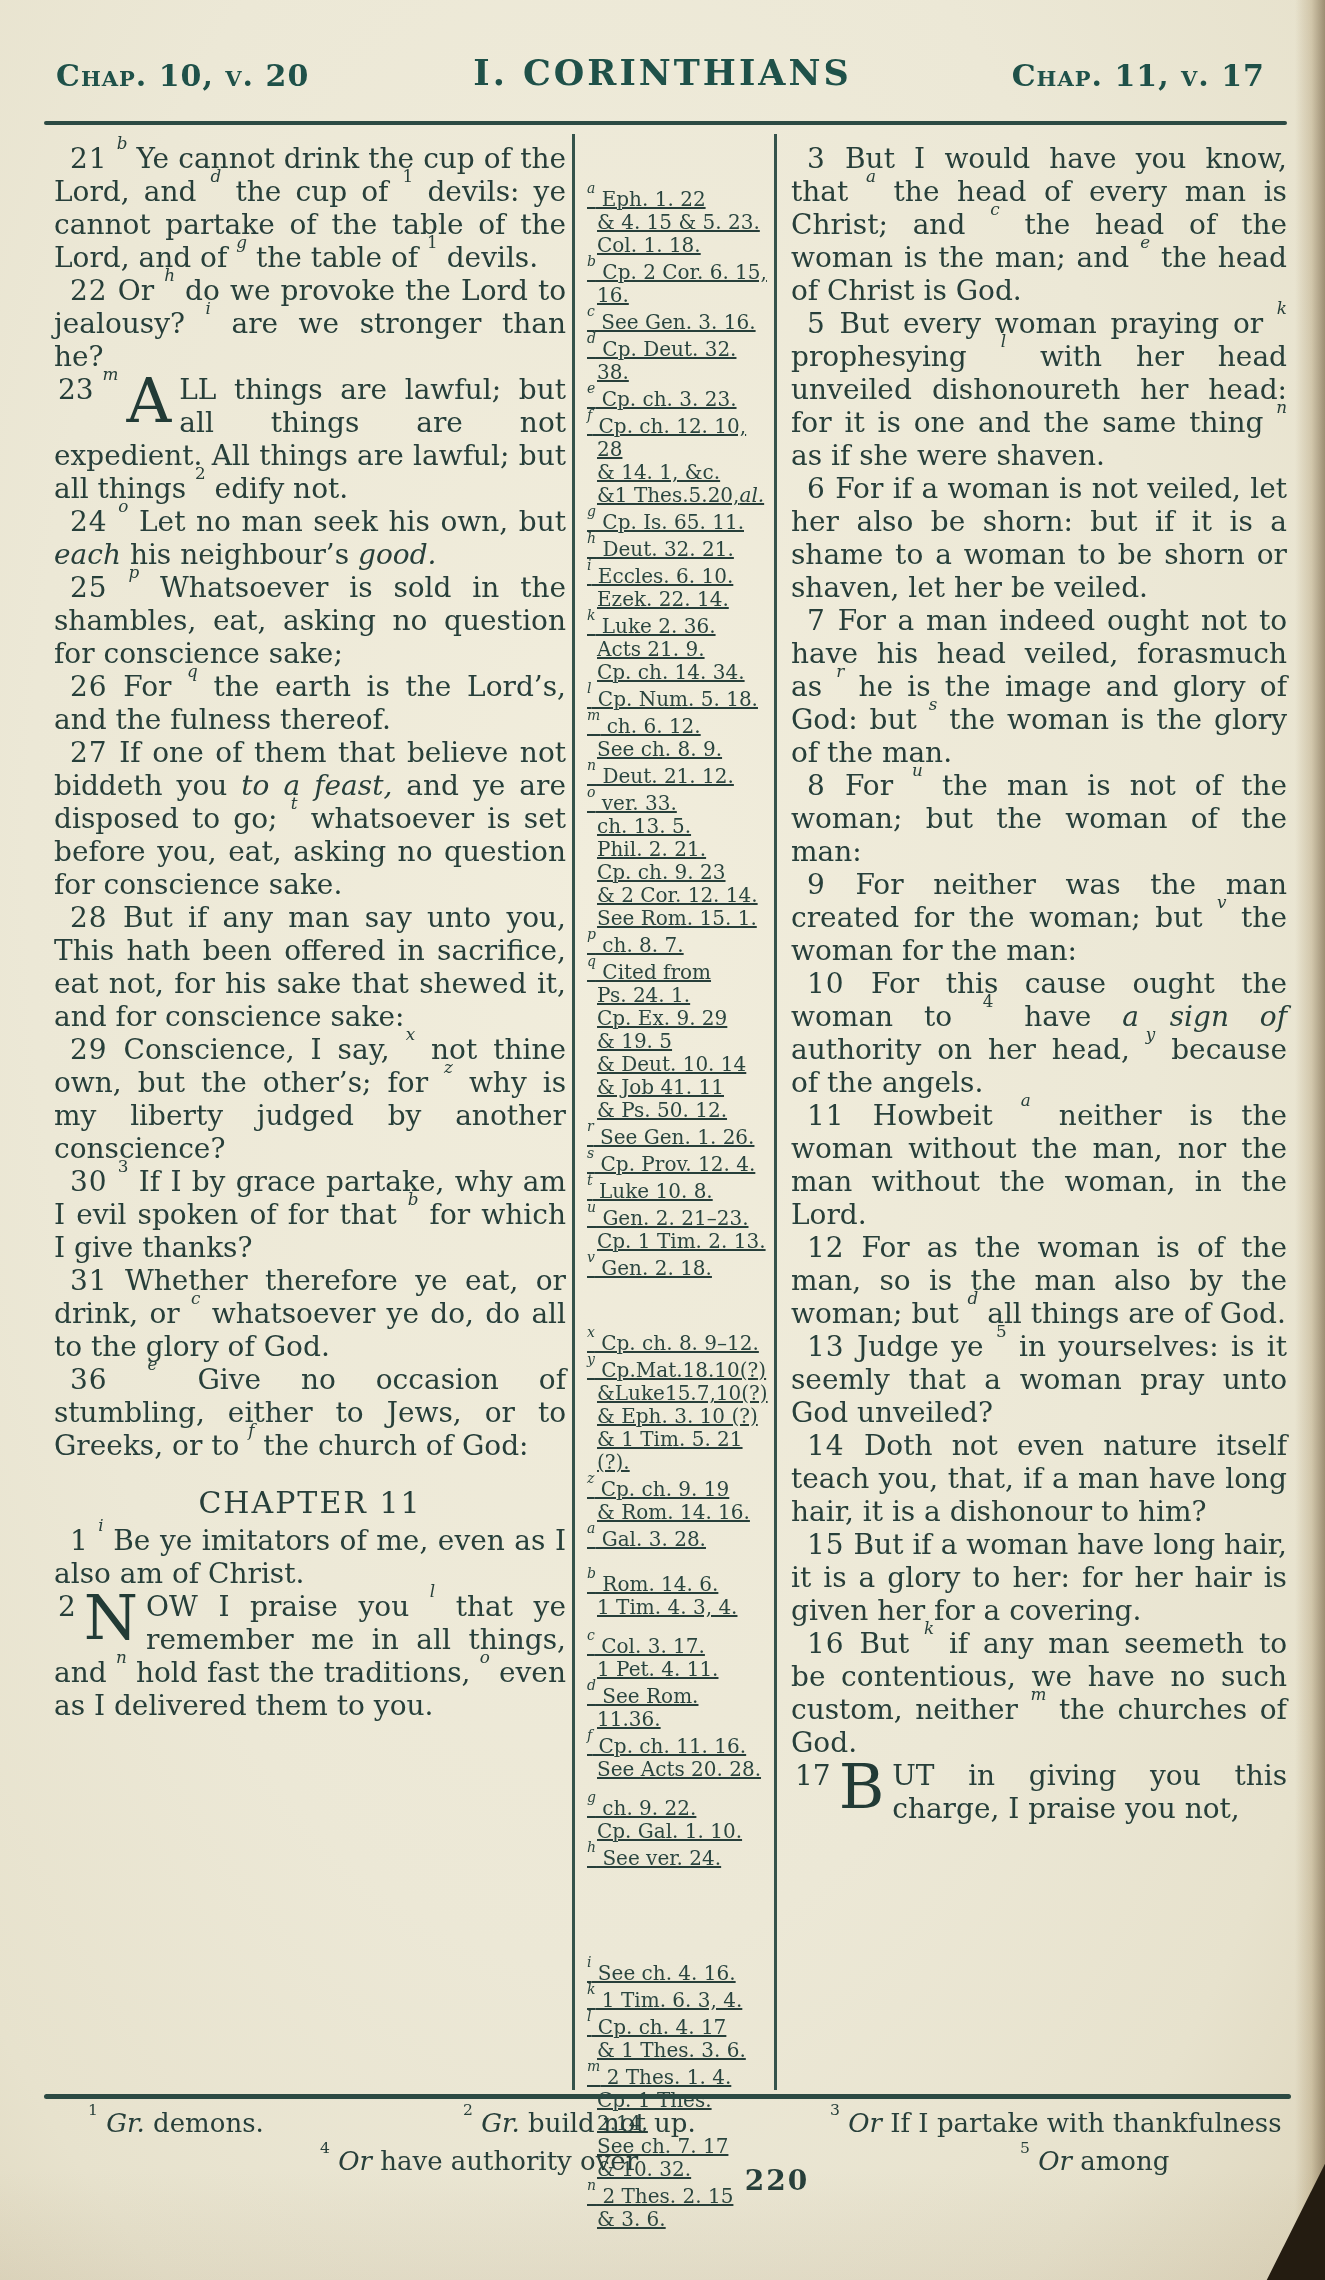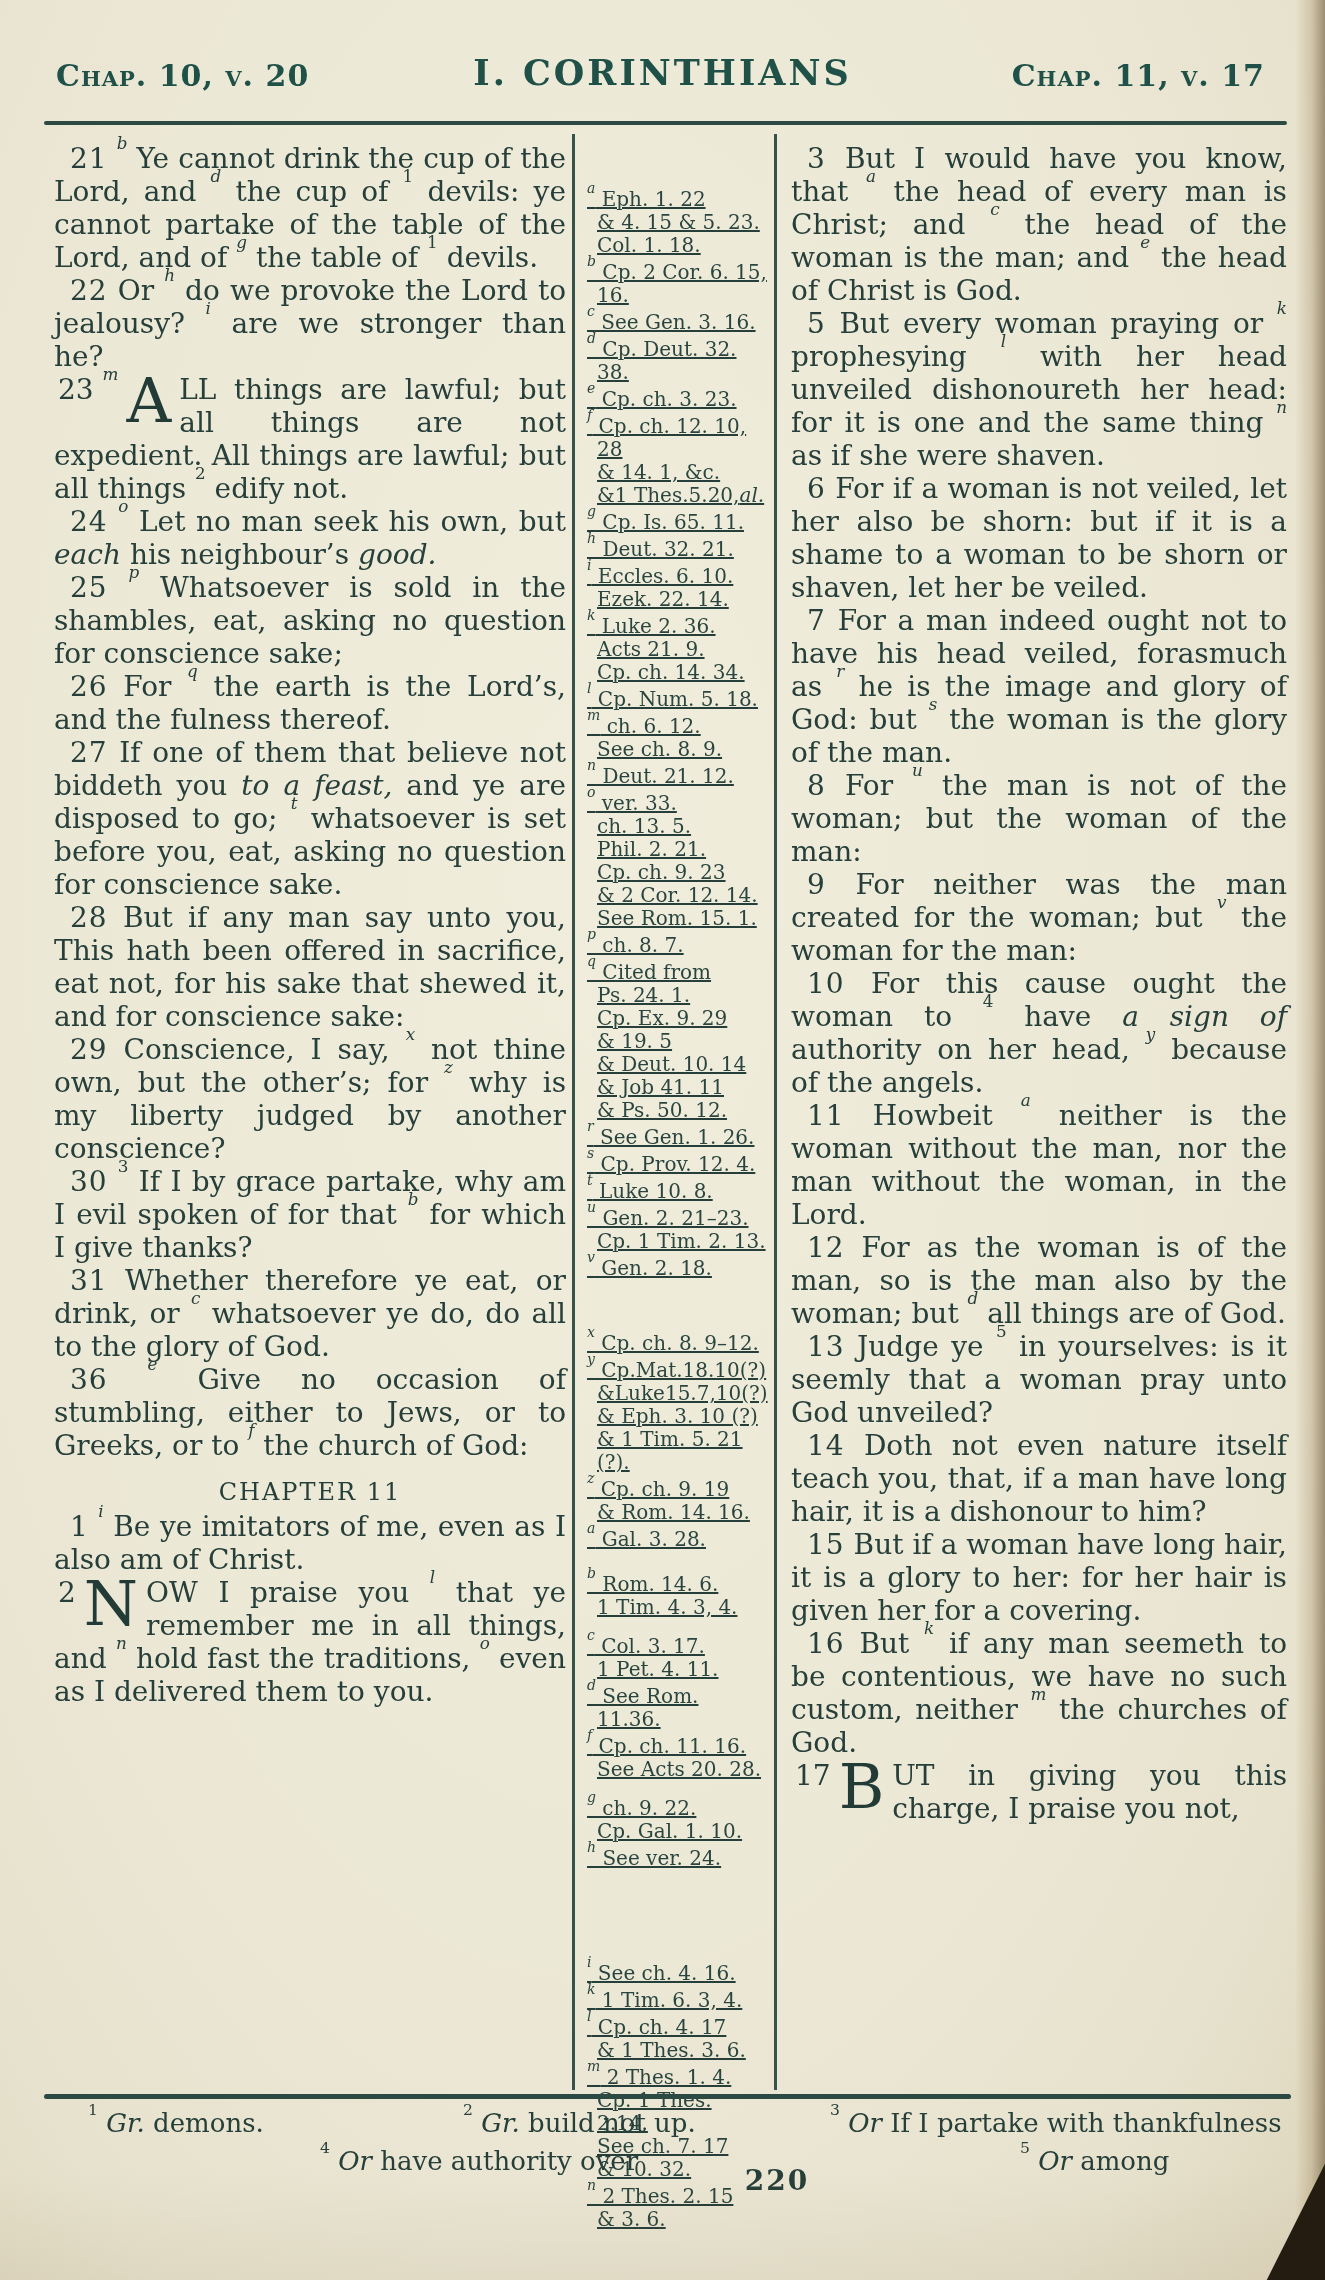--- a/index.html
+++ b/index.html
@@ -19,21 +19,21 @@
   .col-left{width:524px;padding:8px 6px 0 6px;box-sizing:border-box;}
   .col-mid{width:205px;height:100%;box-sizing:border-box;border-left:3px solid #35534b;border-right:3px solid #35534b;padding:54px 6px 0 12px;text-decoration:underline;}
   .col-right{flex:1;padding:8px 4px 0 14px;box-sizing:border-box;}
   .verse{margin:0;text-align:justify;font-size:28px;line-height:33px;text-indent:16px;}
   .verse.cont{text-indent:0;}
   .verse.dropv{text-indent:0;}
   .vnum{letter-spacing:1px;}
   sup.r{font-style:italic;font-size:60%;line-height:0;position:relative;top:-0.5em;}
   sup.n{font-size:60%;line-height:0;position:relative;top:-0.5em;}
   em{font-style:italic;}
-  .chap-head{text-align:center;font-size:24px;letter-spacing:2px;margin:16px 0 4px 0;}
+  .chap-head{text-align:center;font-size:30px;letter-spacing:2px;margin:23px 0 4px 0;}
   .fnum{float:left;margin:0 8px 0 4px;line-height:33px;}
   .dcap{float:left;font-size:62px;line-height:50px;height:62px;margin:3px 8px 0 0;color:#223b36;}
   .ref{font-size:20px;line-height:23px;text-indent:-10px;padding-left:10px;margin:0 0 4px 0;color:#2a453f;}
   .ref sup.r{font-size:70%;top:-0.35em;}
   .footnotes{position:absolute;left:0;right:0;top:2100px;height:90px;font-size:26px;color:#273f3a;}
   .fnote{position:absolute;white-space:nowrap;}
   .fnote sup{font-size:60%;line-height:0;position:relative;top:-0.5em;}
   .pagenum{position:absolute;top:2164px;left:777px;transform:translateX(-50%);font-size:28px;font-weight:bold;letter-spacing:2px;color:#273f3a;}
   .edge-right{position:absolute;top:0;right:0;width:30px;height:100%;
     background:linear-gradient(to right, rgba(140,111,62,0) 0%, rgba(140,111,62,0.25) 55%, rgba(95,73,40,0.55) 100%);}

